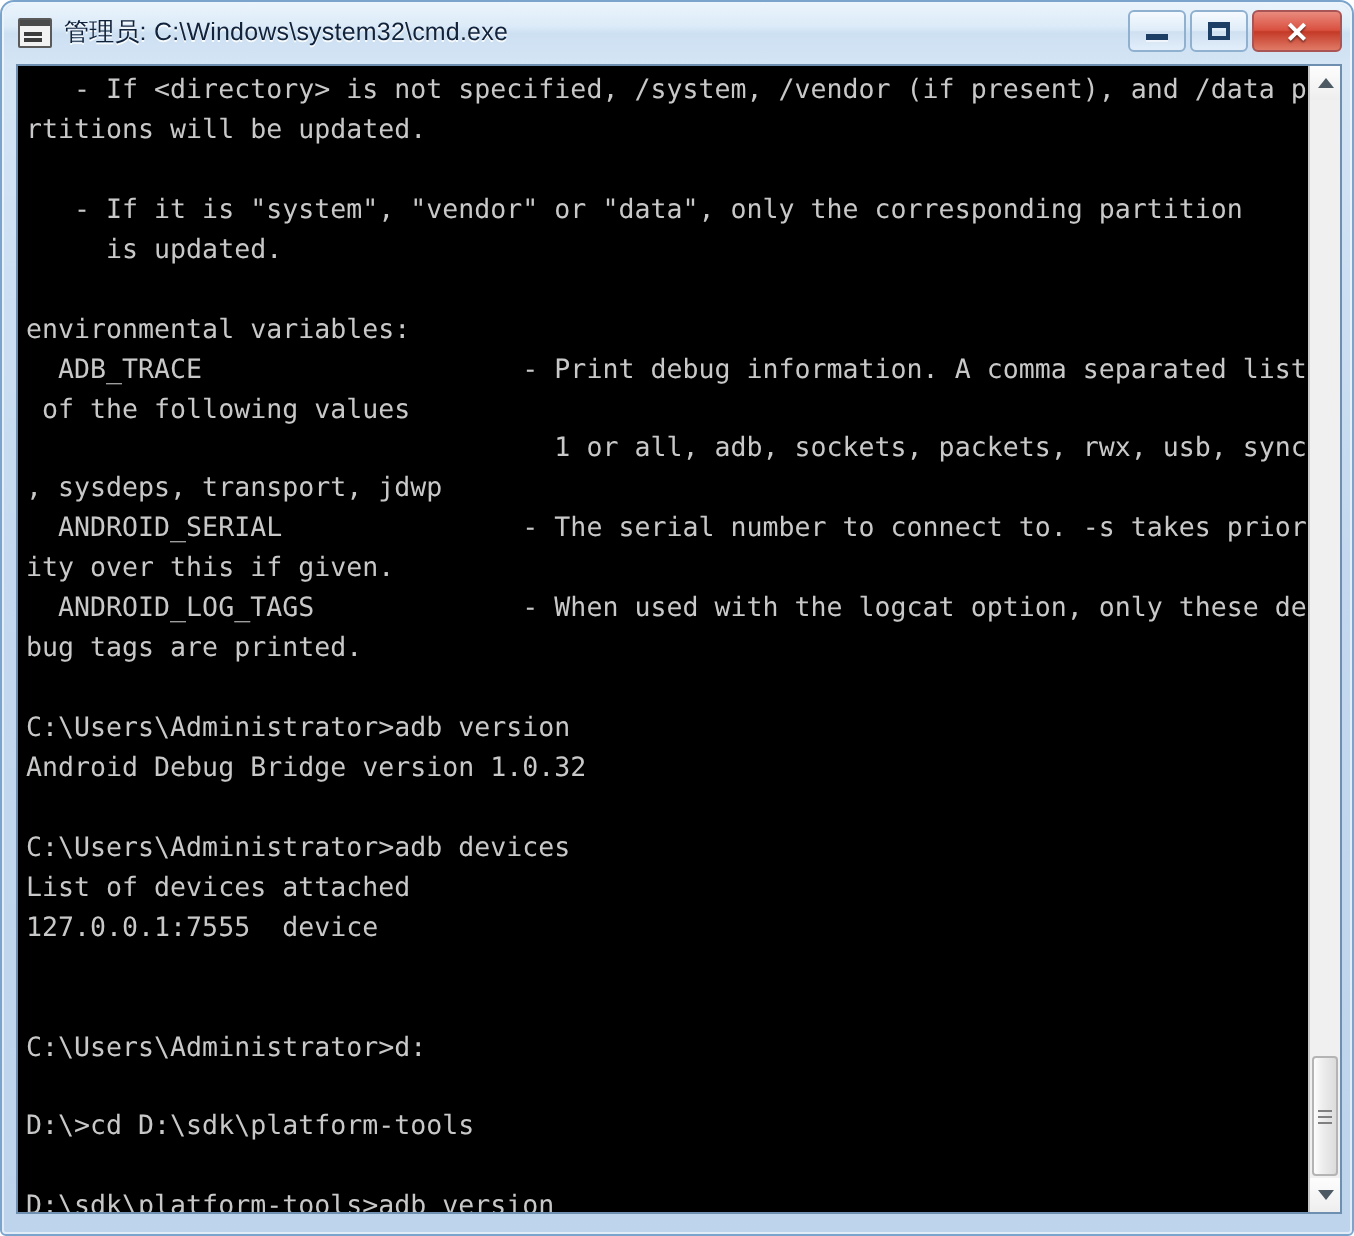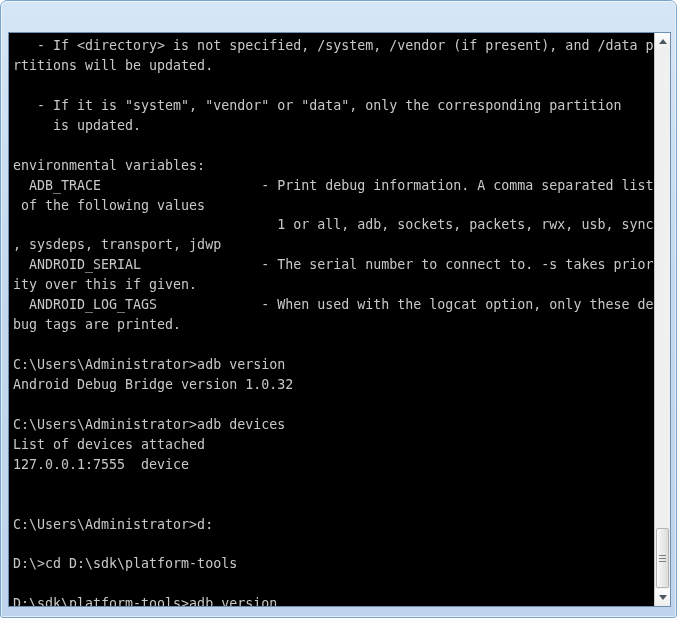--- a/index.html
+++ b/index.html
@@ -212,20 +212,36 @@
     width: 7px;
     height: 7px;
     background: repeating-linear-gradient(180deg, #808080 0px, #808080 1px, transparent 1px, transparent 3px);
   }
 </style>
 </head>
 <body>
 
 <div class="window">
 
+  <div class="titlebar">
+    <div class="title-icon"></div>
+    <div class="title-text">管理员: C:\Windows\system32\cmd.exe</div>
+
+    <div class="win-buttons">
+      <div class="wbtn">
+        <div class="glyph-min"></div>
+      </div>
+      <div class="wbtn">
+        <div class="glyph-max"></div>
+      </div>
+      <div class="wbtn close">
+        <div class="glyph-close">✕</div>
+      </div>
+    </div>
+  </div>
 
   <div class="console-outer">
     <div class="console-text" id="console-output"><div class="line">   - If &lt;directory&gt; is not specified, /system, /vendor (if present), and /data pa</div><div class="line">rtitions will be updated.</div><div class="line">&nbsp;</div><div class="line">   - If it is "system", "vendor" or "data", only the corresponding partition</div><div class="line">     is updated.</div><div class="line">&nbsp;</div><div class="line">environmental variables:</div><div class="line">  ADB_TRACE                    - Print debug information. A comma separated list</div><div class="line"> of the following values</div><div class="line">                                 1 or all, adb, sockets, packets, rwx, usb, sync</div><div class="line">, sysdeps, transport, jdwp</div><div class="line">  ANDROID_SERIAL               - The serial number to connect to. -s takes prior</div><div class="line">ity over this if given.</div><div class="line">  ANDROID_LOG_TAGS             - When used with the logcat option, only these de</div><div class="line">bug tags are printed.</div><div class="line">&nbsp;</div><div class="line">C:\Users\Administrator&gt;adb version</div><div class="line">Android Debug Bridge version 1.0.32</div><div class="line">&nbsp;</div><div class="line">C:\Users\Administrator&gt;adb devices</div><div class="line">List of devices attached</div><div class="line">127.0.0.1:7555  device</div><div class="line">&nbsp;</div><div class="line">&nbsp;</div><div class="line">C:\Users\Administrator&gt;d:</div><div class="line">&nbsp;</div><div class="line">D:\&gt;cd D:\sdk\platform-tools</div><div class="line">&nbsp;</div><div class="line">D:\sdk\platform-tools&gt;adb version</div></div>
 
     <div class="vscroll">
       <div class="sb-arrow up">
         <div class="tri up"></div>
       </div>
       <div class="sb-thumb" id="sb-thumb" style="top: 495px; height: 60px;">
         <div class="grip"></div>

